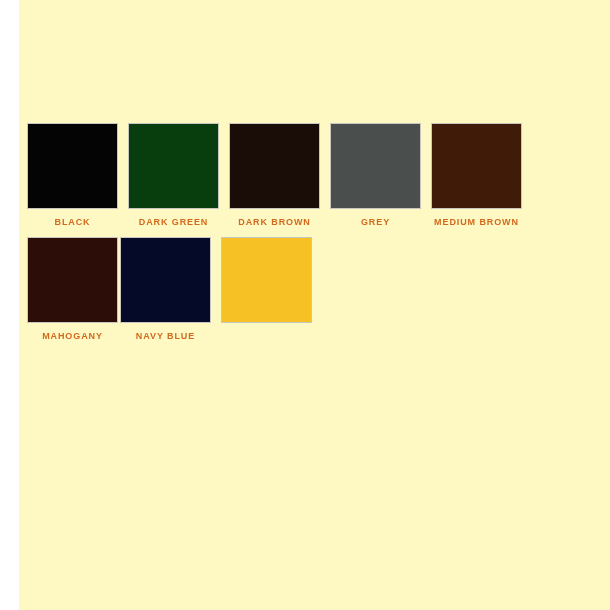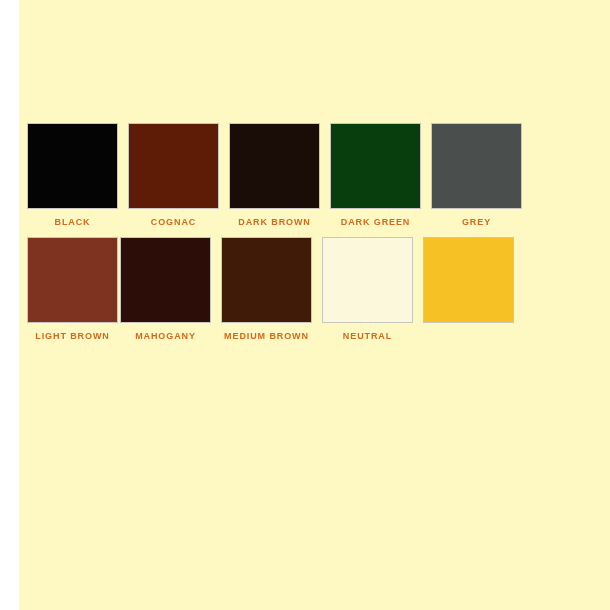--- a/index.html
+++ b/index.html
@@ -66,48 +66,40 @@
 </head>
 <body>
 
 <div id="swatch-board">
   <div class="swatch-grid">
       <div class="swatch-cell">
         <div class="swatch-chip" style="background-color: rgb(5, 4, 4);"></div>
         <div class="swatch-label">BLACK</div>
       </div>
       <div class="swatch-cell">
-        <div class="swatch-chip" style="background-color: rgb(94, 28, 7);"></div>
-        <div class="swatch-label">COGNAC</div>
+        <div class="swatch-chip" style="background-color: rgb(8, 61, 14);"></div>
+        <div class="swatch-label">DARK GREEN</div>
       </div>
       <div class="swatch-cell">
         <div class="swatch-chip" style="background-color: rgb(26, 13, 7);"></div>
         <div class="swatch-label">DARK BROWN</div>
       </div>
       <div class="swatch-cell">
-        <div class="swatch-chip" style="background-color: rgb(8, 61, 14);"></div>
-        <div class="swatch-label">DARK GREEN</div>
-      </div>
-      <div class="swatch-cell">
         <div class="swatch-chip" style="background-color: rgb(74, 79, 77);"></div>
         <div class="swatch-label">GREY</div>
       </div>
       <div class="swatch-cell">
-        <div class="swatch-chip" style="background-color: rgb(126, 51, 32);"></div>
-        <div class="swatch-label">LIGHT BROWN</div>
+        <div class="swatch-chip" style="background-color: rgb(63, 27, 8);"></div>
+        <div class="swatch-label">MEDIUM BROWN</div>
       </div>
       <div class="swatch-cell">
         <div class="swatch-chip" style="background-color: rgb(44, 13, 8);"></div>
         <div class="swatch-label">MAHOGANY</div>
       </div>
       <div class="swatch-cell">
-        <div class="swatch-chip" style="background-color: rgb(63, 27, 8);"></div>
-        <div class="swatch-label">MEDIUM BROWN</div>
-      </div>
-      <div class="swatch-cell">
-        <div class="swatch-chip" style="background-color: rgb(251, 248, 220);"></div>
-        <div class="swatch-label">NEUTRAL</div>
+        <div class="swatch-chip" style="background-color: rgb(5, 10, 40);"></div>
+        <div class="swatch-label">NAVY BLUE</div>
       </div>
       <div class="swatch-cell">
         <div class="swatch-chip" style="background-color: rgb(245, 193, 37);"></div>
       </div>
     </div>
 </div>
 
 </body></html>

